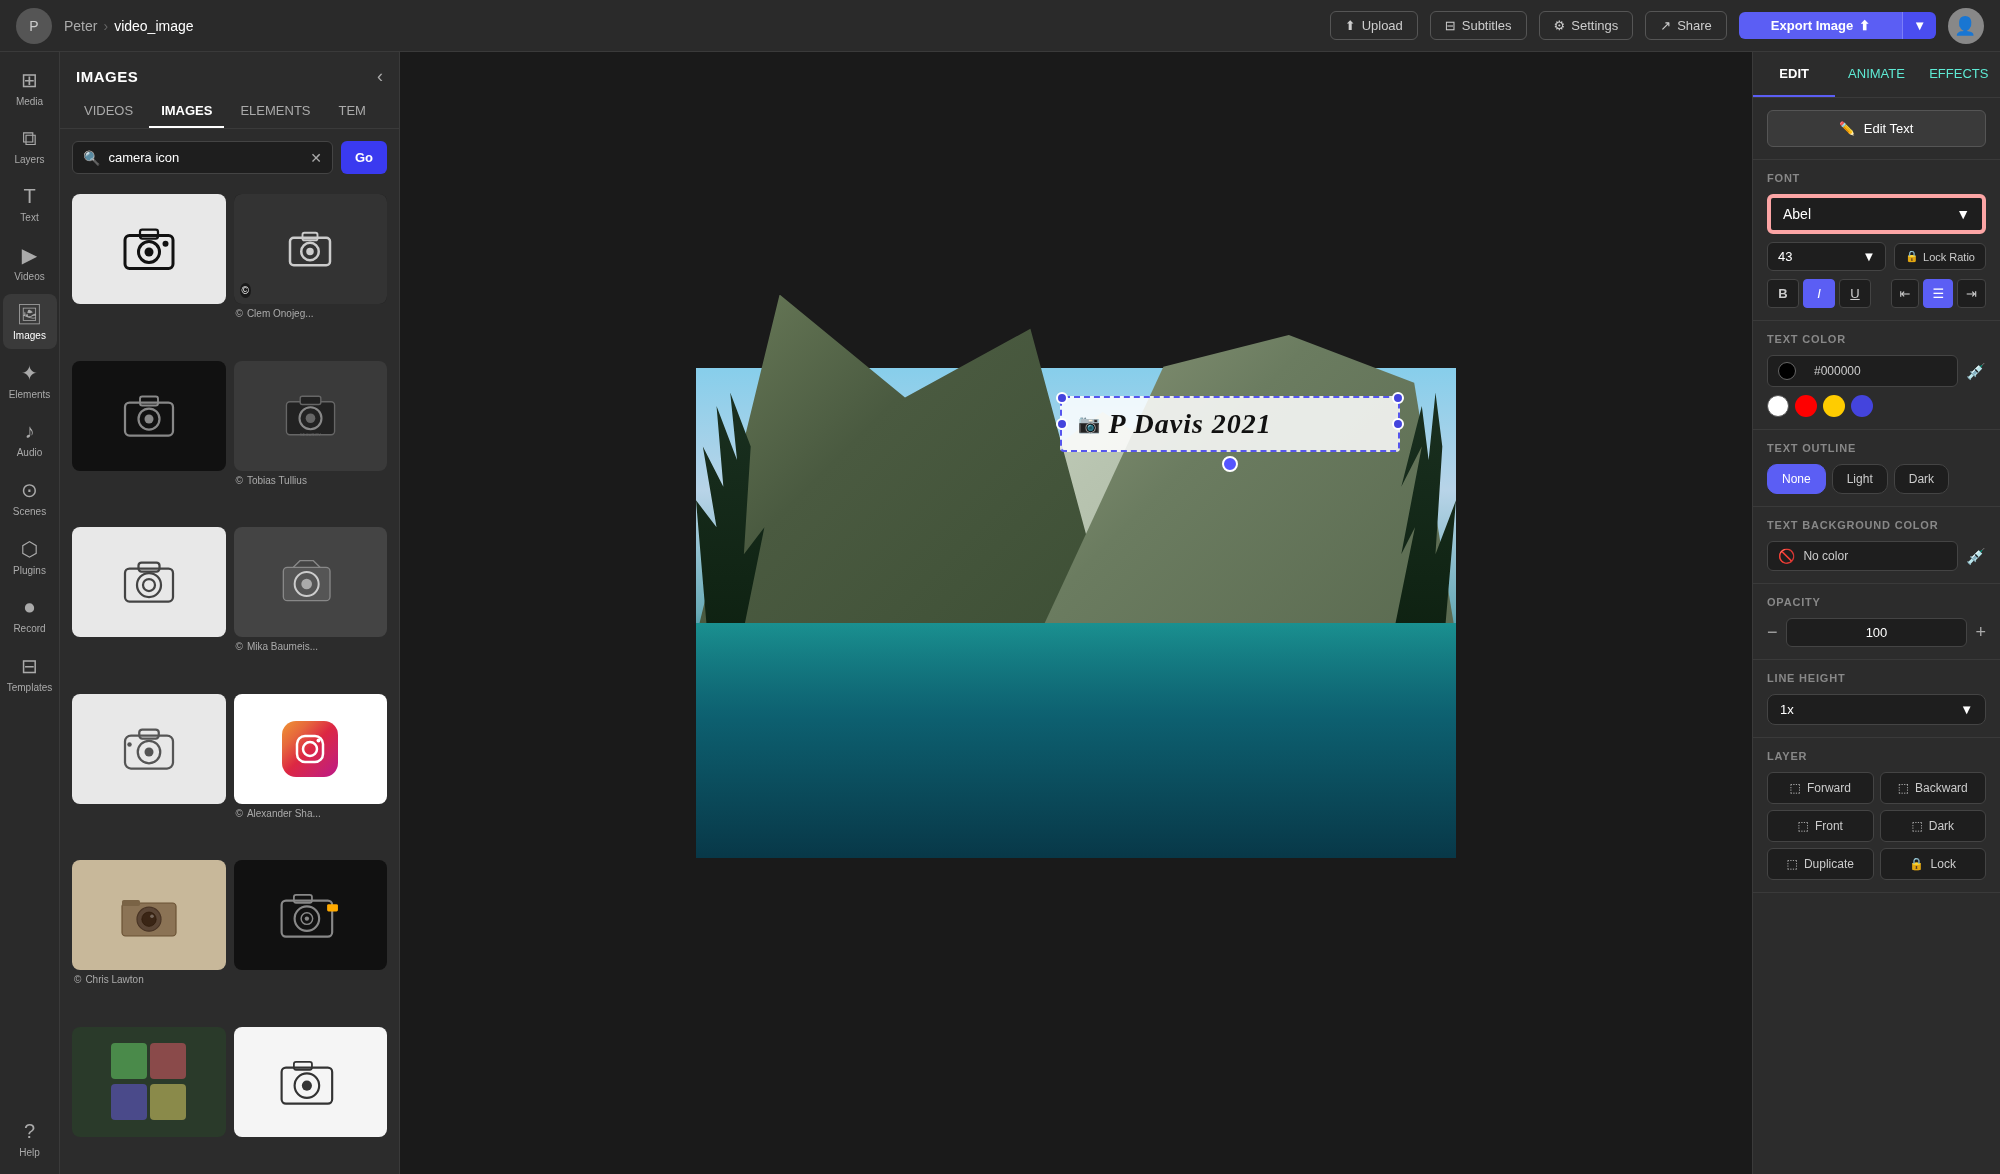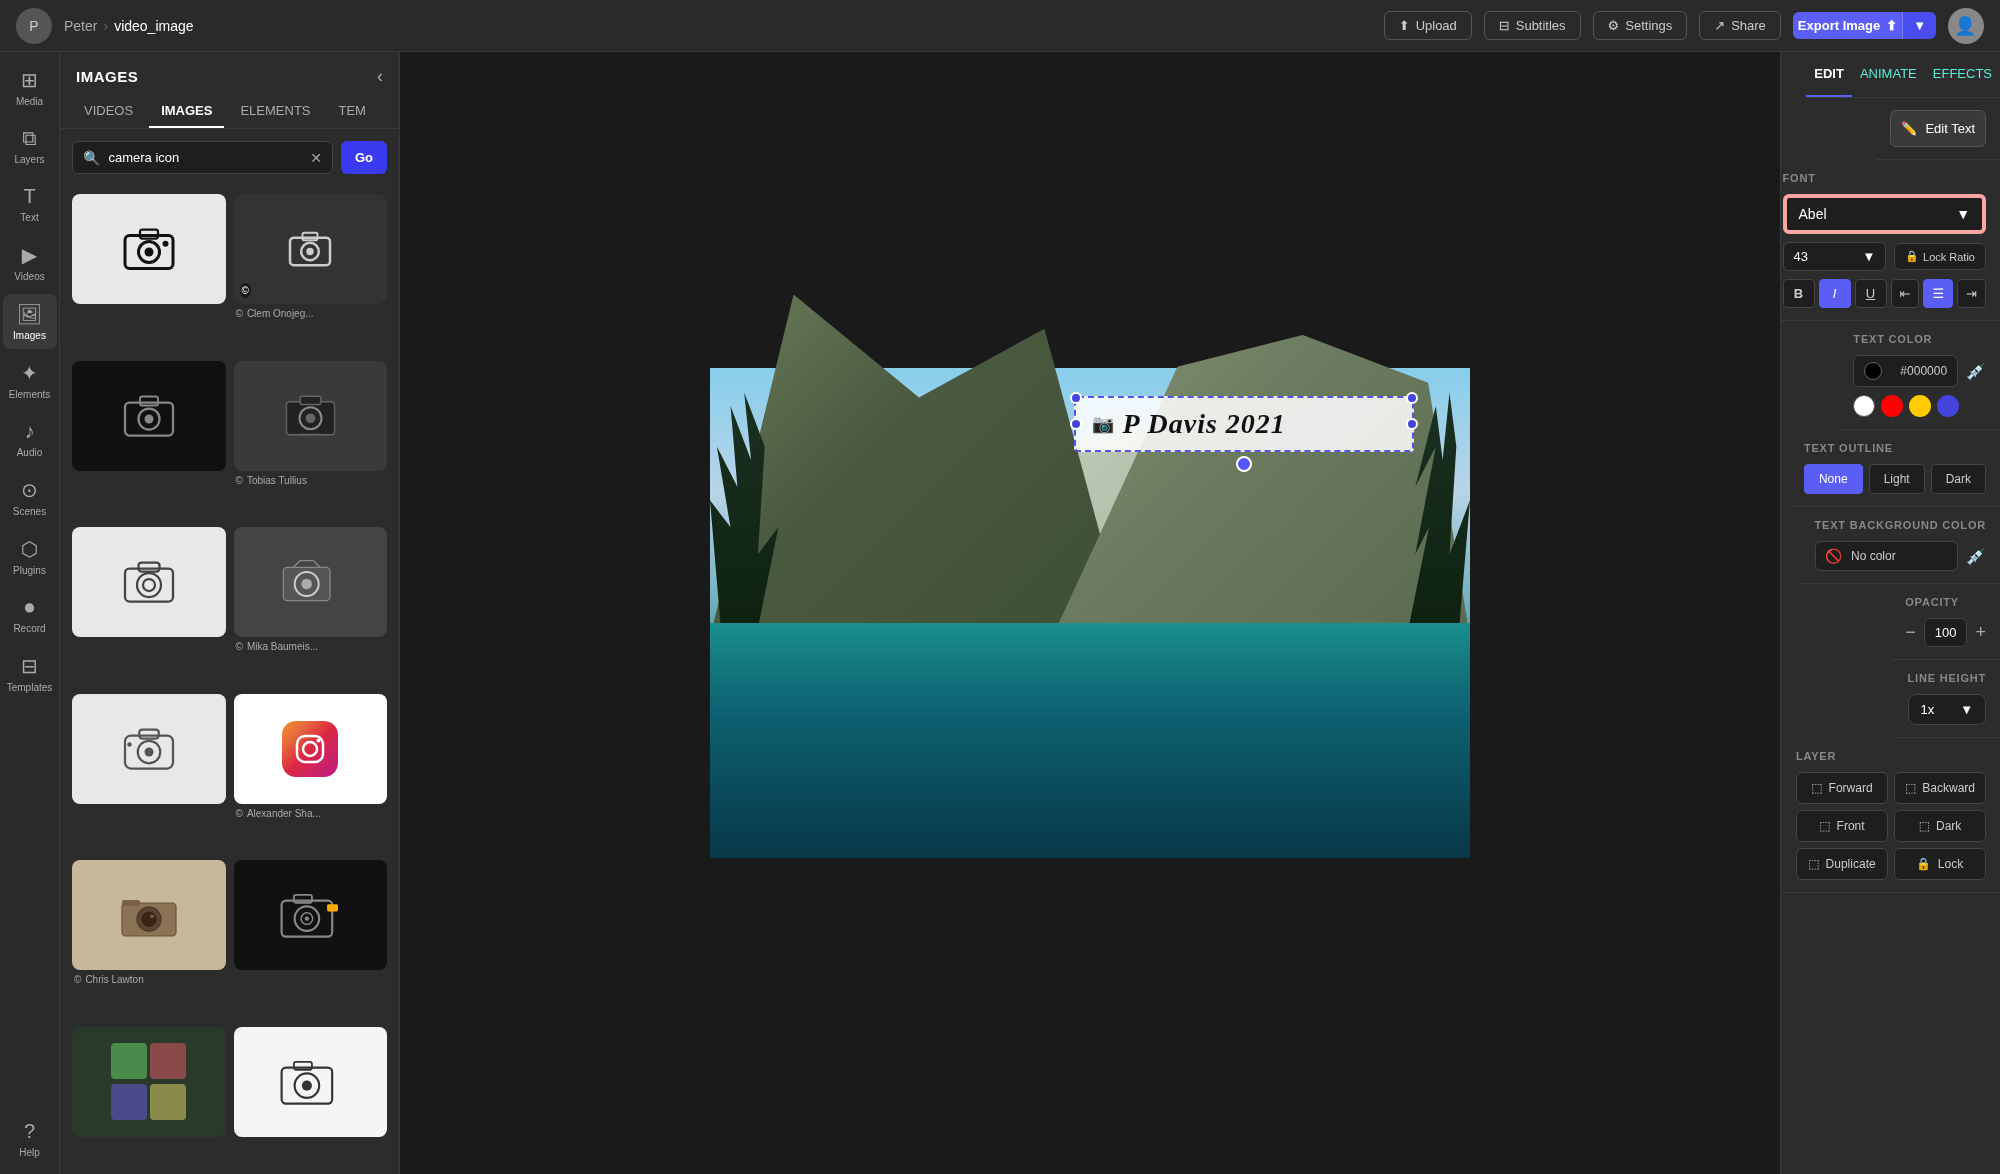--- a/index.html
+++ b/index.html
@@ -7,21 +7,21 @@
 
     
     .topnav { background: #2a2a2a; height: 52px; display: flex; align-items: center; padding: 0 16px; gap: 12px; border-bottom: 1px solid #3a3a3a; flex-shrink: 0; }
     .topnav-avatar { width: 36px; height: 36px; border-radius: 50%; background: #555; display: flex; align-items: center; justify-content: center; font-size: 14px; color: #ccc; }
     .topnav-breadcrumb { display: flex; align-items: center; gap: 6px; font-size: 14px; color: #ccc; }
     .topnav-breadcrumb span { color: #aaa; }
     .topnav-breadcrumb .sep { color: #666; }
     .topnav-spacer { flex: 1; }
     .topnav-btn { background: transparent; border: 1px solid #555; color: #ccc; border-radius: 6px; padding: 6px 14px; font-size: 13px; cursor: pointer; display: flex; align-items: center; gap: 6px; }
     .topnav-export-wrap { display: flex; align-items: stretch; }
-    .topnav-export-main { background: #5b5ef4; border: none; color: #fff; border-radius: 6px 0 0 6px; padding: 6px 5px; font-size: 13px; cursor: pointer; font-weight: 600; display: flex; align-items: center; gap: 6px; }
+    .topnav-export-main { background: #5b5ef4; border: none; color: #fff; border-radius: 6px 0 0 6px; padding: 6px 32px; font-size: 13px; cursor: pointer; font-weight: 600; display: flex; align-items: center; gap: 6px; }
     .topnav-export-caret { background: #4a4df0; border: none; color: #fff; border-radius: 0 6px 6px 0; padding: 6px 10px; font-size: 13px; cursor: pointer; border-left: 1px solid #7b7ef8; }
     .topnav-user { width: 36px; height: 36px; border-radius: 50%; background: #888; overflow: hidden; display: flex; align-items: center; justify-content: center; }
 
     
     .main-area { display: flex; flex: 1; overflow: hidden; }
 
     
     .left-icons { width: 60px; background: #2a2a2a; border-right: 1px solid #3a3a3a; display: flex; flex-direction: column; align-items: center; padding: 8px 0; gap: 4px; flex-shrink: 0; }
     .left-icon-item { display: flex; flex-direction: column; align-items: center; gap: 4px; padding: 8px 4px; border-radius: 8px; cursor: pointer; width: 54px; color: #aaa; font-size: 10px; }
     .left-icon-item .icon-sym { font-size: 20px; }
@@ -63,21 +63,21 @@
     .text-overlay-icon { font-size: 18px; }
     .text-overlay-text { font-size: 28px; font-style: italic; font-weight: 700; color: #111; font-family: Georgia, serif; letter-spacing: 1px; }
     .selection-handle { position: absolute; width: 12px; height: 12px; background: #4444dd; border-radius: 50%; border: 2px solid #fff; }
     .handle-tl { top: -6px; left: -6px; }
     .handle-tr { top: -6px; right: -6px; }
     .handle-ml { top: 50%; left: -6px; transform: translateY(-50%); }
     .handle-mr { top: 50%; right: -6px; transform: translateY(-50%); }
     .handle-rotate { bottom: -24px; left: 50%; transform: translateX(-50%); background: #4444dd; width: 14px; height: 14px; }
 
     
-    .right-panel { width: 220px; background: #2c2c2c; border-left: 1px solid #3a3a3a; display: flex; flex-direction: column; overflow-y: auto; flex-shrink: 0; align-items: flex-end; }
+    .right-panel { width: 248px; background: #2c2c2c; border-left: 1px solid #3a3a3a; display: flex; flex-direction: column; overflow-y: auto; flex-shrink: 0; }
     .right-panel::-webkit-scrollbar { width: 4px; }
     .right-panel::-webkit-scrollbar-thumb { background: #555; }
     .right-tabs { display: flex; border-bottom: 1px solid #3a3a3a; }
     .right-tab { flex: 1; padding: 14px 8px; font-size: 13px; color: #5eead4; cursor: pointer; text-align: center; border-bottom: 2px solid transparent; }
     .right-tab.active { color: #fff; border-bottom: 2px solid #5b5ef4; font-weight: 600; }
     .right-section { padding: 12px 14px; border-bottom: 1px solid #3a3a3a; }
     .edit-text-btn { width: 100%; background: #3a3a3a; border: 1px solid #555; color: #fff; border-radius: 6px; padding: 10px; font-size: 13px; cursor: pointer; display: flex; align-items: center; justify-content: center; gap: 8px; }
     .section-label { font-size: 11px; color: #888; letter-spacing: 0.8px; text-transform: uppercase; margin-bottom: 10px; font-weight: 600; }
     .font-select-row { display: flex; align-items: center; background: #1e1e1e; border: 4px solid #fca5a5; border-radius: 6px; padding: 8px 12px; cursor: pointer; justify-content: space-between; font-size: 14px; }
     .font-size-row { display: flex; align-items: center; gap: 8px; margin-top: 8px; }
@@ -88,21 +88,21 @@
     .align-btn { background: #1e1e1e; border: 1px solid #444; color: #ccc; border-radius: 4px; padding: 6px 8px; font-size: 13px; cursor: pointer; }
     .align-btn.active { background: #5b5ef4; border-color: #5b5ef4; color: #fff; }
     .color-row { display: flex; align-items: center; gap: 8px; }
     .color-swatch-main { display: flex; align-items: center; gap: 6px; background: #1e1e1e; border: 1px solid #444; border-radius: 6px; padding: 6px 10px; cursor: pointer; flex: 1; }
     .color-circle { width: 18px; height: 18px; border-radius: 50%; border: 1px solid #666; flex-shrink: 0; }
     .color-hex { font-size: 12px; color: #ccc; margin-left: 12px; }
     .eyedropper-btn { background: none; border: none; color: #aaa; cursor: pointer; font-size: 16px; }
     .preset-colors { display: flex; gap: 6px; margin-top: 8px; }
     .preset-color { width: 22px; height: 22px; border-radius: 50%; cursor: pointer; border: 2px solid transparent; }
     .outline-btns { display: flex; gap: 6px; }
-    .outline-btn { background: #1e1e1e; border: 1px solid #444; color: #ccc; border-radius: 4px; padding: 7px 14px; font-size: 12px; cursor: pointer; }
+    .outline-btn { background: #1e1e1e; border: 1px solid #444; color: #ccc; border-radius: 10px; padding: 7px 14px; font-size: 12px; cursor: pointer; }
     .outline-btn.active { background: #5b5ef4; border-color: #5b5ef4; color: #fff; }
     .no-color-row { display: flex; align-items: center; gap: 8px; background: #1e1e1e; border: 1px solid #444; border-radius: 6px; padding: 6px 10px; cursor: pointer; }
     .no-color-icon { font-size: 14px; }
     .no-color-label { font-size: 12px; color: #ccc; flex: 1; }
     .opacity-row { display: flex; align-items: center; gap: 8px; }
     .opacity-btn { background: none; border: none; color: #aaa; font-size: 18px; cursor: pointer; }
     .opacity-value { background: #1e1e1e; border: 1px solid #444; color: #fff; border-radius: 6px; padding: 6px 10px; font-size: 13px; text-align: center; flex: 1; }
     .line-height-select { background: #1e1e1e; border: 1px solid #444; color: #fff; border-radius: 8px; padding: 7px 12px; font-size: 13px; display: flex; align-items: center; justify-content: space-between; cursor: pointer; }
     .layer-btns { display: grid; grid-template-columns: 1fr 1fr; gap: 6px; }
     .layer-btn { background: #1e1e1e; border: 1px solid #444; color: #ccc; border-radius: 6px; padding: 8px 10px; font-size: 12px; cursor: pointer; display: flex; align-items: center; gap: 6px; justify-content: center; }

